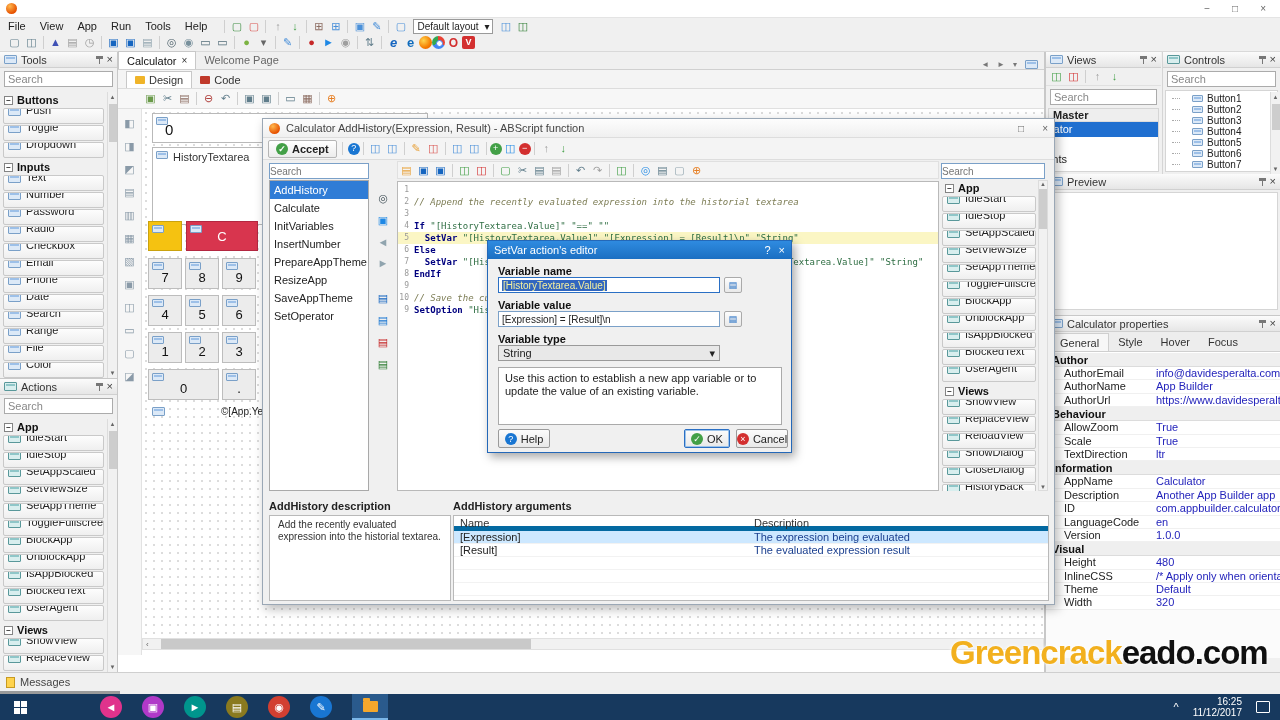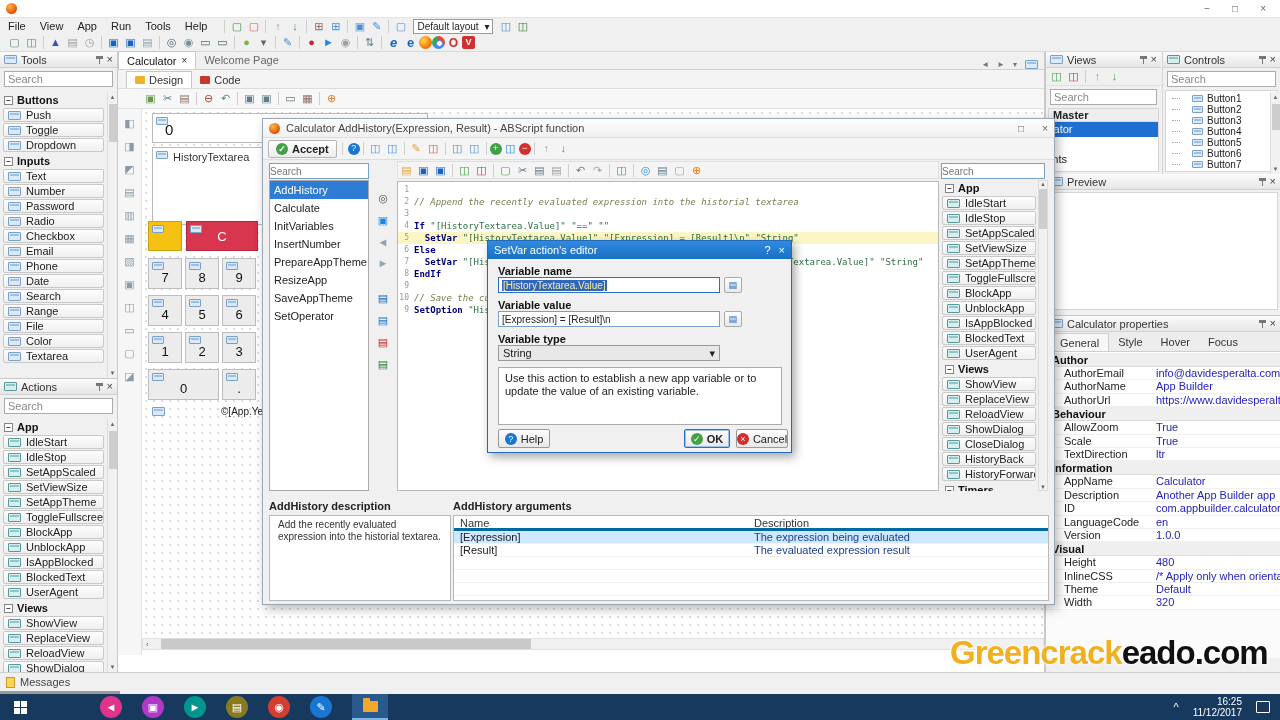--- a/index.html
+++ b/index.html
@@ -30,21 +30,21 @@
 .phead{height:16px;display:flex;align-items:center;gap:4px;padding:0 4px;background:linear-gradient(#fbfbfb,#e6e6e6);border-bottom:1px solid #d0d0d0;color:#333}
 .phead .sp{flex:1}
 .pin{width:7px;height:10px;position:relative;flex:none}
 .pin::before{content:"";position:absolute;top:1px;left:0;width:7px;height:3px;background:#777}
 .pin::after{content:"";position:absolute;top:4px;left:3px;width:1px;height:5px;background:#777}
 .xbtn{color:#444;font-size:11px;line-height:1}
 .search{display:block;width:calc(100% - 8px);margin:3px 4px;height:16px;border:1px solid #ababab;font-size:11px;padding:0 3px;font-family:"Liberation Sans",sans-serif;color:#222;background:#fff}
 .search::placeholder{color:#888}
 .group-h{display:flex;align-items:center;gap:4px;font-weight:bold;padding:2px 2px 1px 4px;color:#111}
 .expander{width:9px;height:9px;border:1px solid #848484;background:#fff;font-size:8px;line-height:7px;text-align:center;color:#333;flex:none}
-.item-btn{display:flex;align-items:center;gap:5px;background:linear-gradient(#fdfdfd,#efefef);border:1px solid #c9c9c9;border-radius:2px;margin:1px 3px;padding:0 4px;height:14px;overflow:hidden}
+.item-btn{display:flex;align-items:flex-end;gap:5px;background:linear-gradient(#fdfdfd,#efefef);border:1px solid #c9c9c9;border-radius:2px;margin:1px 3px;padding:7px 4px;height:14px;overflow:hidden}
 .item-btn .lbl{white-space:nowrap}
 .chip{width:13px;height:9px;background:#dce9f7;border:1px solid #7aa0c8;border-radius:1px;position:relative;flex:none}
 .chip::before{content:"";position:absolute;left:1px;top:1px;right:1px;height:2px;background:#9dc0e8}
 .chip.teal{background:#d8eeee;border-color:#59989a}
 .chip.teal::before{background:#8fc6c8}
 .vscroll{position:absolute;right:0;top:0;bottom:0;width:10px;background:#f1f1f1;border-left:1px solid #dcdcdc;display:flex;flex-direction:column;align-items:center;font-size:6px;color:#666}
 .vscroll .thumb{width:8px;height:38px;background:#cdcdcd;margin-top:2px}
 .vscroll .ar{height:10px;display:flex;align-items:center}
 
 #tools-panel{left:0;top:52px;width:118px;height:326px;background:#f0f0f0;border-right:1px solid #c8c8c8}
@@ -145,21 +145,21 @@
 .k{color:#00007f;font-weight:bold}.s{color:#2f6e43}.c{color:#7d7d55;font-style:italic}
 #ed-actions-search{position:absolute;left:678px;top:44px;width:104px;height:16px}
 #ed-actions{position:absolute;left:678px;top:61px;width:96px;height:311px;overflow:hidden}
 #ed-actions .item-btn{margin:1px 1px}
 #ed-actions-scroll{position:absolute;left:775px;top:61px;width:10px;height:311px;background:#f1f1f1;border:1px solid #dcdcdc;display:flex;flex-direction:column;align-items:center;font-size:6px;color:#666}
 #ed-bottom-desc-title{position:absolute;left:6px;top:381px;font-weight:bold}
 #ed-desc-box{position:absolute;left:6px;top:396px;width:182px;height:86px;background:#fff;border:1px solid #b9b9b9;padding:3px 8px;color:#333;font-size:10px;line-height:12px}
 #ed-args-title{position:absolute;left:190px;top:381px;font-weight:bold}
 #ed-args{position:absolute;left:190px;top:396px;width:596px;height:86px;background:#fff;border:1px solid #b9b9b9;overflow:hidden}
 .arow{display:flex;height:13px;line-height:13px;border-bottom:1px solid #f2f2f2}
-.arow.hdr{color:#333;border-bottom:3px solid #0369a1;height:15px;line-height:15px}
+.arow.hdr{color:#333;border-bottom:5px solid #0369a1;height:15px;line-height:15px}
 .arow.sel{background:#cde8ff}
 .arow .an{width:300px;padding-left:6px;flex:none}
 .arow .ad{color:#1a3f8f}
 .arow.hdr .ad{color:#333}
 
 #dialog{left:487px;top:240px;width:305px;height:213px;background:#f0f0f0;border:1px solid #2468b8;box-shadow:3px 4px 9px rgba(0,0,0,.35);z-index:60}
 #dlg-title{height:18px;background:linear-gradient(#2f8be0,#1b6fc2);color:#fff;display:flex;align-items:center;padding:0 6px;gap:8px}
 #dlg-title .sp{flex:1}
 .dlbl{position:absolute;font-weight:bold;color:#111}
 .dinput{position:absolute;height:16px;background:#fff;border:1px solid #7aa0c8;font-size:10px;padding:0 3px;display:flex;align-items:center;overflow:hidden;white-space:nowrap;font-family:"Liberation Sans",sans-serif}
@@ -970,21 +970,21 @@
       <span>String</span>
       <span>▾</span>
     </div>
     <div id="dlg-info">Use this action to establish a new app variable or to update the value of an existing variable.</div>
     <div class="dbtn" style="left:10px;top:188px;width:52px">
       <span class="cico blue">?</span>
       <span>Help</span>
     </div>
     <div class="dbtn focus" style="left:196px;top:188px;width:46px">
       <span class="cico green">✓</span>
-      <span style="font-weight:bold">OK</span>
+      <span style="font-weight:normal">OK</span>
     </div>
     <div class="dbtn" style="left:248px;top:188px;width:52px">
       <span class="cico red">×</span>
       <span>Cancel</span>
     </div>
   </div>
 
   <div id="watermark" class="abs">
     <span class="w1">Greencrack</span><span class="w2">eado.com</span>
   </div>

